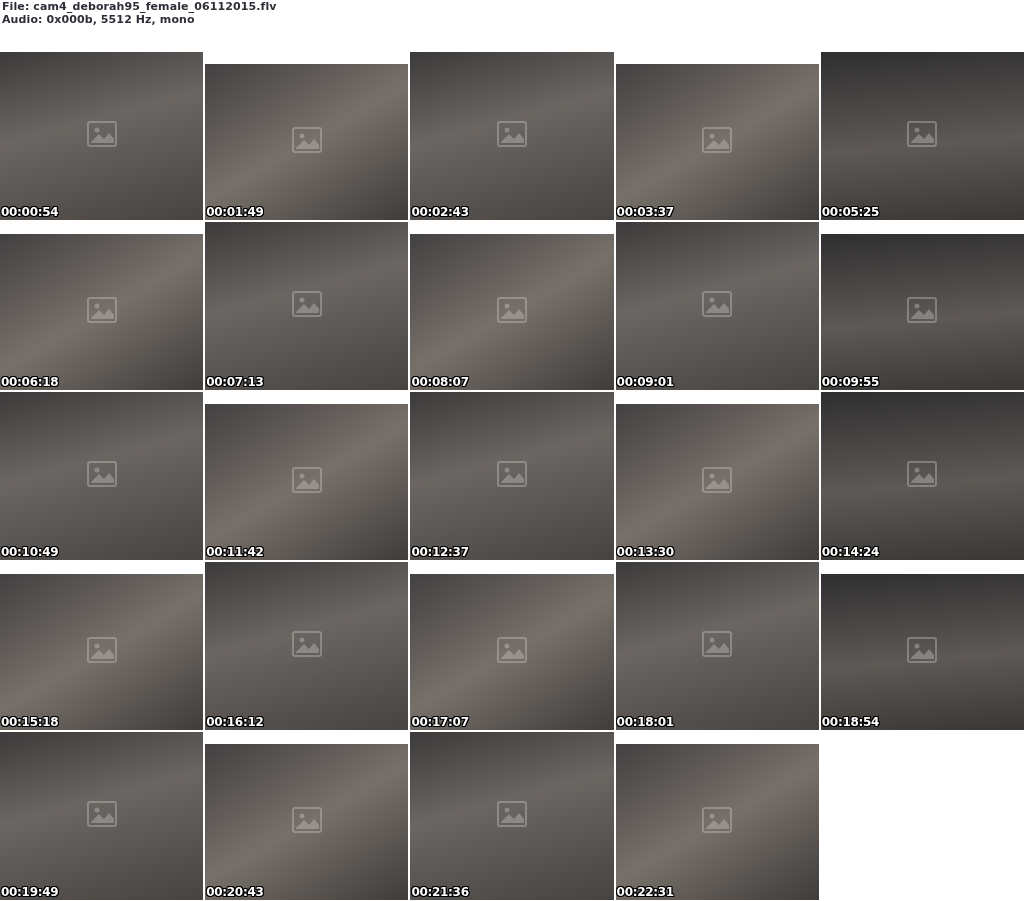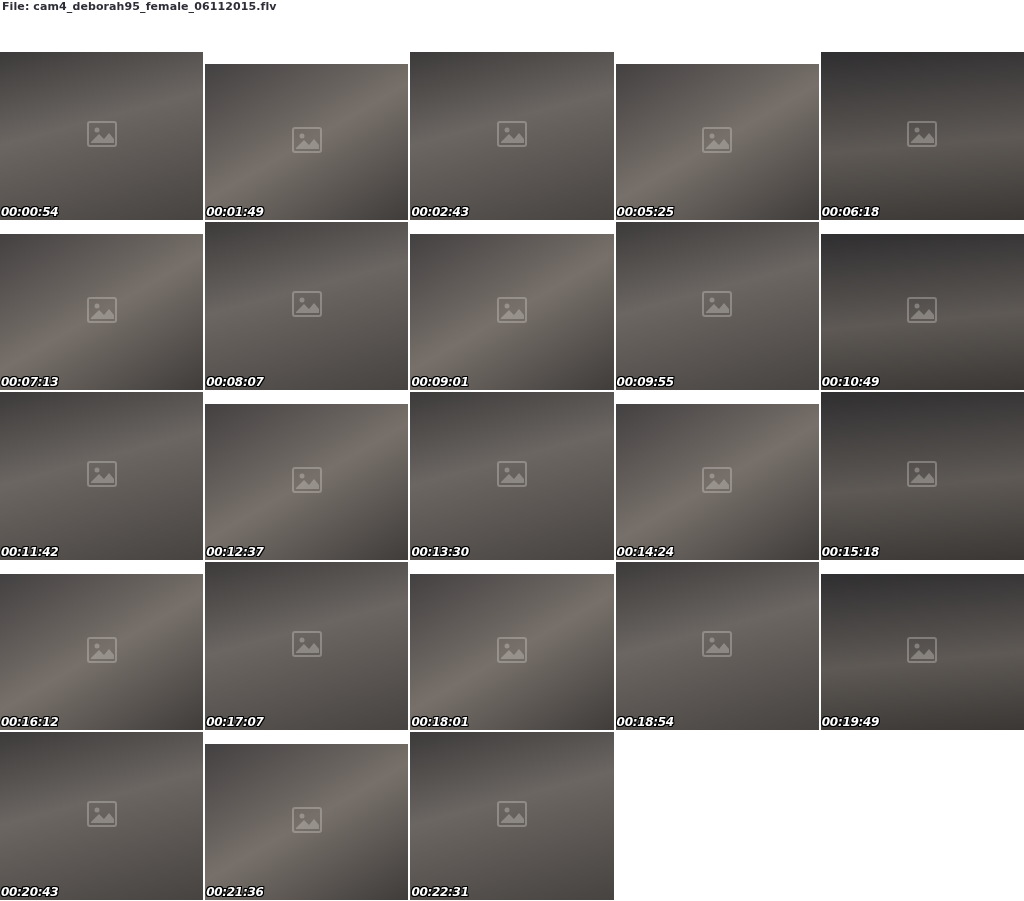--- a/index.html
+++ b/index.html
@@ -60,30 +60,30 @@
     bottom: 1px;
     font-size: 12px;
     font-weight: bold;
     color: #ffffff;
     letter-spacing: -0.3px;
     text-shadow:
       -1px -1px 0 #000, 1px -1px 0 #000,
       -1px  1px 0 #000, 1px  1px 0 #000,
        0   -1px 0 #000, 0    1px 0 #000,
       -1px  0   0 #000, 1px  0   0 #000;
-    font-style: italic;
   }
 </style>
 </head>
 <body>
 
 <div class="sheet">
 
   <div class="meta-header">
     <div class="meta-line">File: cam4_deborah95_female_06112015.flv</div>
+    <div class="meta-line">Audio: 0x000b, 5512 Hz, mono</div>
   </div>
 
   <div class="thumb-grid" id="thumb-grid">
       <div class="thumb-cell">
         <span class="frame-icon"><svg width="30" height="26" viewBox="0 0 30 26">
             <rect x="1" y="1" width="28" height="24" rx="2" fill="none" stroke="#d8d4d0" stroke-width="2"></rect>
             <circle cx="10" cy="9" r="2.5" fill="#d8d4d0"></circle>
             <path d="M4 21 L12 13 L17 18 L22 12 L27 18 L27 22 L4 22 Z" fill="#d8d4d0"></path>
           </svg></span>
         <span class="timestamp">00:00:54</span>
@@ -103,20 +103,28 @@
             <path d="M4 21 L12 13 L17 18 L22 12 L27 18 L27 22 L4 22 Z" fill="#d8d4d0"></path>
           </svg></span>
         <span class="timestamp">00:02:43</span>
       </div>
       <div class="thumb-cell">
         <span class="frame-icon"><svg width="30" height="26" viewBox="0 0 30 26">
             <rect x="1" y="1" width="28" height="24" rx="2" fill="none" stroke="#d8d4d0" stroke-width="2"></rect>
             <circle cx="10" cy="9" r="2.5" fill="#d8d4d0"></circle>
             <path d="M4 21 L12 13 L17 18 L22 12 L27 18 L27 22 L4 22 Z" fill="#d8d4d0"></path>
           </svg></span>
+        <span class="timestamp">00:03:37</span>
+      </div>
+      <div class="thumb-cell">
+        <span class="frame-icon"><svg width="30" height="26" viewBox="0 0 30 26">
+            <rect x="1" y="1" width="28" height="24" rx="2" fill="none" stroke="#d8d4d0" stroke-width="2"></rect>
+            <circle cx="10" cy="9" r="2.5" fill="#d8d4d0"></circle>
+            <path d="M4 21 L12 13 L17 18 L22 12 L27 18 L27 22 L4 22 Z" fill="#d8d4d0"></path>
+          </svg></span>
         <span class="timestamp">00:05:25</span>
       </div>
       <div class="thumb-cell">
         <span class="frame-icon"><svg width="30" height="26" viewBox="0 0 30 26">
             <rect x="1" y="1" width="28" height="24" rx="2" fill="none" stroke="#d8d4d0" stroke-width="2"></rect>
             <circle cx="10" cy="9" r="2.5" fill="#d8d4d0"></circle>
             <path d="M4 21 L12 13 L17 18 L22 12 L27 18 L27 22 L4 22 Z" fill="#d8d4d0"></path>
           </svg></span>
         <span class="timestamp">00:06:18</span>
       </div>

